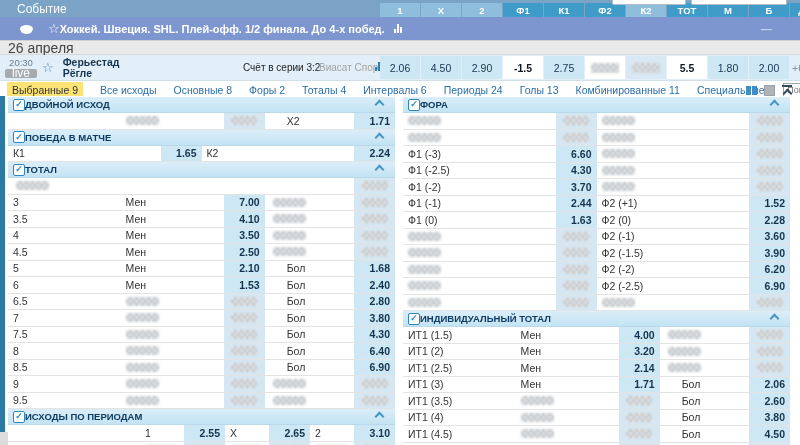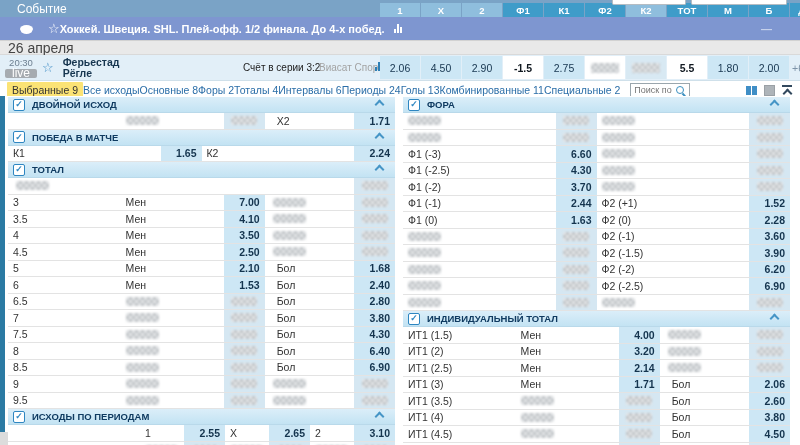--- a/index.html
+++ b/index.html
@@ -46,21 +46,21 @@
   .mcell{width:40px;min-width:40px;margin-right:1px;display:flex;align-items:center;justify-content:center;
          font-size:10.5px;color:#16354f}
   .mcell.blue{background:#cde7f5}
   .mcell.white{background:#fff;font-weight:bold;color:#101820}
   .mcell.blur-white{background:#fff}
   .mcell.blur-blue{background:#d8e9f3}
   .mcell.plain{background:transparent;color:#7d93a8;justify-content:flex-start;padding-left:2px}
 
   
   .bar-tabs{height:18px;display:flex;align-items:center;background:#fff;font-size:10.5px;position:relative;white-space:nowrap}
-  .tab{margin-left:0;color:#2b6ea8;cursor:pointer}
+  .tab{margin-left:17px;color:#2b6ea8;cursor:pointer}
   .tab.active{background:#fbe375;color:#333;padding:2px 5px;border-radius:1px;margin-left:7px}
   .searchbox{margin-left:10px;width:58px;height:13px;border:1px solid #9aa6ad;display:flex;align-items:center;background:#fff}
   .searchbox input{border:none;outline:none;width:41px;font-size:9px;color:#666;padding:0 0 0 3px;background:transparent;font-family:"Liberation Sans",sans-serif}
   .mag{width:6px;height:6px;border:1.5px solid #3a8fc0;border-radius:50%;position:relative;margin-left:1px}
   .mag::after{content:'';position:absolute;width:4px;height:1.5px;background:#3a8fc0;transform:rotate(45deg);right:-3px;bottom:-2px}
   .view-icons{position:absolute;right:8px;top:4px;display:flex;align-items:center;gap:7px}
   .ic-two{width:11px;height:9px;display:flex;gap:1px}
   .ic-two i{flex:1;background:#3f8ec6}
   .ic-one{width:9px;height:9px;background:#aeb4b9;border:1px solid #9aa0a5}
   .ic-collapse{width:10px;height:9px;border-top:2px solid #33495e;position:relative}
@@ -69,34 +69,34 @@
   
   .content{position:absolute;top:96px;left:0;width:800px;height:349px;background:#fff}
   .scrollbar-left{position:absolute;left:0;top:0;width:5px;height:336px;background:#2b7aa3}
   .scroll-corner{position:absolute;left:0;bottom:0;width:12px;height:13px;background:#dcdcdc}
   .colL{position:absolute;left:8px;top:1px;width:387px}
   .colR{position:absolute;left:403px;top:1px;width:387px}
 
   .sec-head{height:15px;background:linear-gradient(#dbeef9,#c3e3f3);display:flex;align-items:center;border-bottom:1px solid #b9d9ea}
   .cb{width:10px;height:10px;border:1px solid #2e86c1;border-radius:2px;background:#fff;margin-left:5px;
       display:flex;align-items:center;justify-content:center;font-size:9px;color:#2e86c1;font-weight:bold;line-height:1}
-  .sec-title{margin-left:7px;font-size:9.5px;font-weight:bold;color:#0f3a60}
+  .sec-title{font-size:9.5px;font-weight:bold;color:#0f3a60}
   .chev{margin-left:auto;margin-right:12px;width:5px;height:5px;border-left:2px solid #4695c6;border-top:2px solid #4695c6;transform:rotate(45deg)}
 
   .row{display:flex;height:15.5px;border-bottom:1px solid #e3e3e3;background:#fff;align-items:stretch}
   .row.indent{padding-left:132px}
   .col{display:flex;align-items:center;overflow:hidden}
   .col.cw{flex:1.97}.col.cn{flex:1}.col.ch{flex:1}
   .pz{display:flex;align-items:center;height:100%}
   .cw .pz{width:45%;min-width:45%}
   .ch .pz{flex:1}
   .lz{flex:1;display:flex;align-items:center;height:100%}
   .param{padding-left:5px;color:#333;font-size:10.5px;white-space:nowrap}
   .lbl{padding-left:2px;color:#333;font-size:10.5px;white-space:nowrap}
-  .cn .lbl{padding-left:12px}
+  .cn .lbl{padding-left:22px}
   .odd{width:42px;min-width:42px;height:100%;margin-left:auto;background:#cde7f5;border-left:1px solid #fff;
        display:flex;align-items:center;justify-content:flex-end;padding-right:5px;
        font-weight:bold;color:#14344e;font-size:10.5px;box-sizing:border-box}
   .odd.ob{background:#d5e7f2;justify-content:center;padding:0}
 
   .mosaic{width:26px;height:9px;background-color:#d4d7d9;
           background-image:repeating-conic-gradient(#c2c6c9 0% 25%, #e2e4e6 0% 50%);
           background-size:6px 6px;filter:blur(0.8px);border-radius:1px}
   .blur-param{margin-left:5px;width:33px}
   .blur-lbl{margin-left:2px;width:33px}

